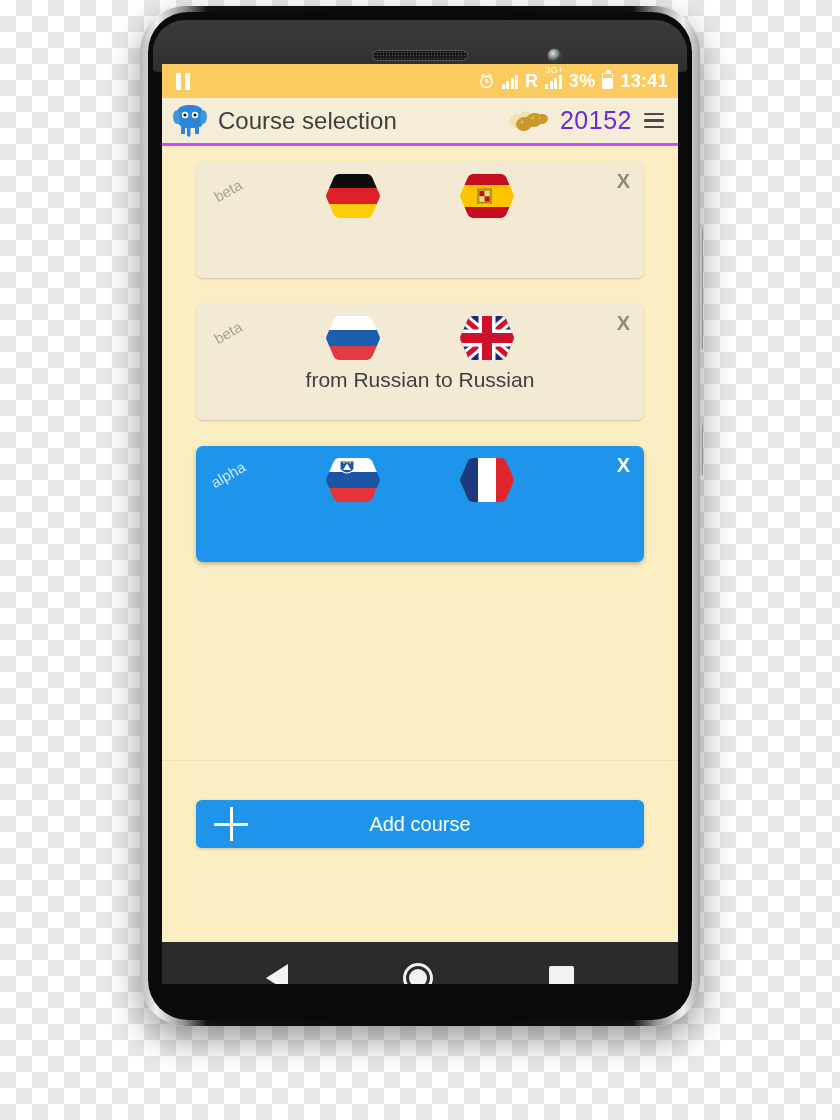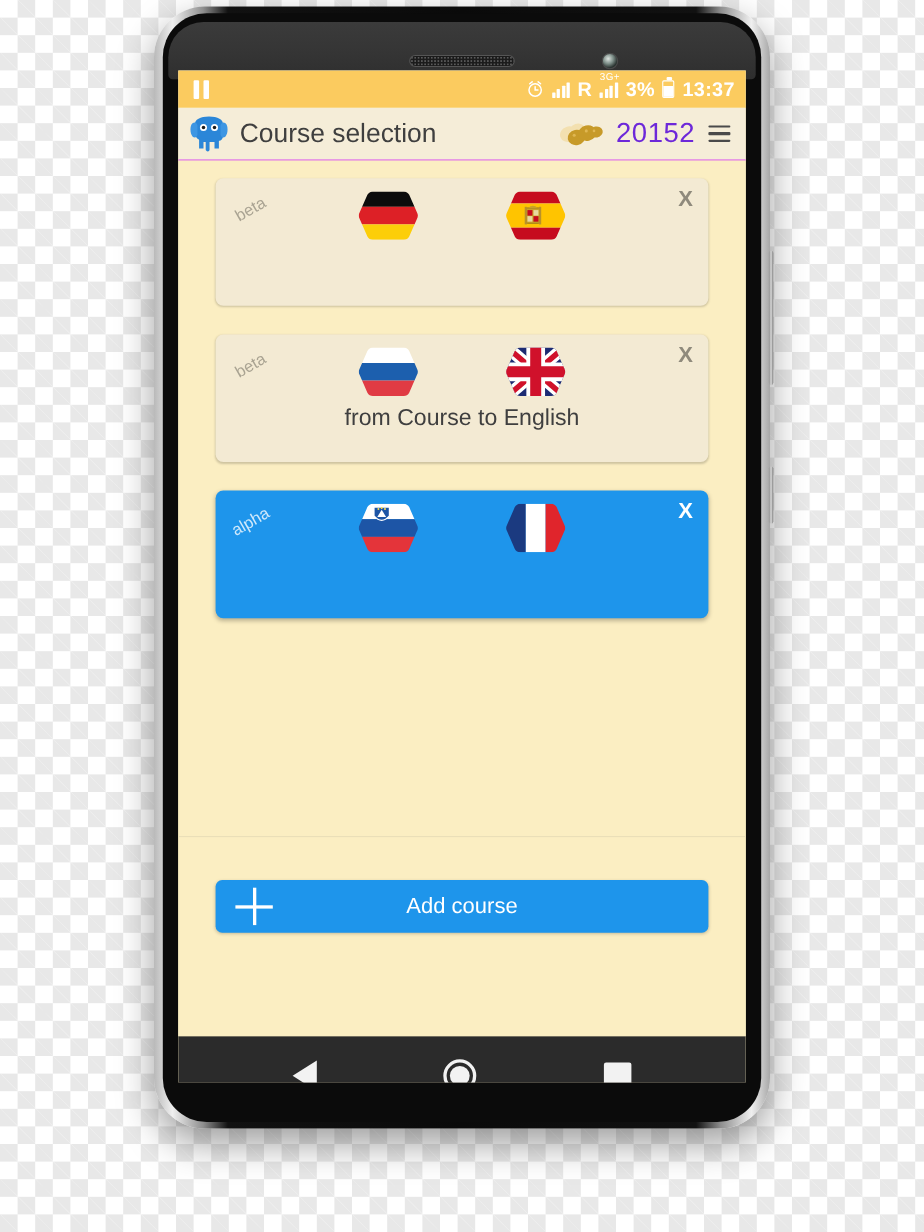--- a/index.html
+++ b/index.html
@@ -115,21 +115,21 @@
     background:#ffffff; border-radius:1px;
   }
 
   
   #appbar {
     height: 48px;
     background: #f5edd8;
     display: flex;
     align-items: center;
     padding: 0 12px 0 10px;
-    border-bottom: 1px solid #d946ef;
+    border-bottom: 3px solid #d946ef;
   }
   #app-title {
     font-size: 24px;
     color: #3f3f3f;
     margin-left: 10px;
     white-space: nowrap;
   }
   #appbar-right { margin-left: auto; display: flex; align-items: center; gap: 10px; }
   #coin-count { font-size: 25px; color: #6d28d9; letter-spacing: 0.5px; }
   #menu-icon { display: flex; flex-direction: column; gap: 4px; padding: 4px 2px; }
@@ -297,21 +297,21 @@
           <span class="net-label">3G+</span>
           <span class="bars">
               <i></i>
               <i></i>
               <i></i>
               <i></i>
             </span>
         </span>
         <span>3%</span>
         <span id="battery-icon"></span>
-        <span>13:37</span>
+        <span>13:41</span>
       </div>
     </div>
 
     <div id="appbar">
       <svg width="36" height="34" viewBox="0 0 36 34">
         <path d="M5 9 C5 3.5 10 1 18 1 C26 1 31 3.5 31 9 L31 17 C31 21 29 23 27 23 L27 30 L23 30 L23 24 L13 24 L13 30 L9 30 L9 22 C6.5 21 5 18 5 15 Z" fill="#2b86d8"></path>
         <path d="M3 7 C0.5 9 0.5 16 3 19 C5 21 7 20 7.5 17 L7.5 9 C7 6.5 5 5.5 3 7 Z" fill="#3d96e3"></path>
         <path d="M33 7 C35.5 9 35.5 16 33 19 C31 21 29 20 28.5 17 L28.5 9 C29 6.5 31 5.5 33 7 Z" fill="#3d96e3"></path>
         <path d="M15 21 L15 31 C15 33 18.5 33.5 18.5 31 L18.5 21 Z" fill="#2b86d8"></path>
         <circle cx="13" cy="11" r="3.2" fill="#ffffff"></circle>
@@ -422,21 +422,21 @@
                 <g clip-path="url(#hexD)">
                   <rect x="0" y="0" width="56" height="48" fill="#1d2b73"></rect>
                   <path d="M0 0 L56 48 M56 0 L0 48" stroke="#ffffff" stroke-width="11"></path>
                   <path d="M0 0 L56 48 M56 0 L0 48" stroke="#d0112b" stroke-width="5"></path>
                   <path d="M28 0 V48 M0 24 H56" stroke="#ffffff" stroke-width="17"></path>
                   <path d="M28 0 V48 M0 24 H56" stroke="#d0112b" stroke-width="10"></path>
                 </g>
               </svg>
             </div>
           </div>
-          <div class="course-name">from Course to English</div>
+          <div class="course-name">from Russian to Russian</div>
         </div>
 
         <div class="course-card selected">
           <div class="stage-label">alpha</div>
           <div class="close-x">X</div>
           <div class="flags">
             <div class="flag">
               <svg width="56" height="48" viewBox="0 0 56 48">
                 <defs>
                     <clipPath id="hexE">

